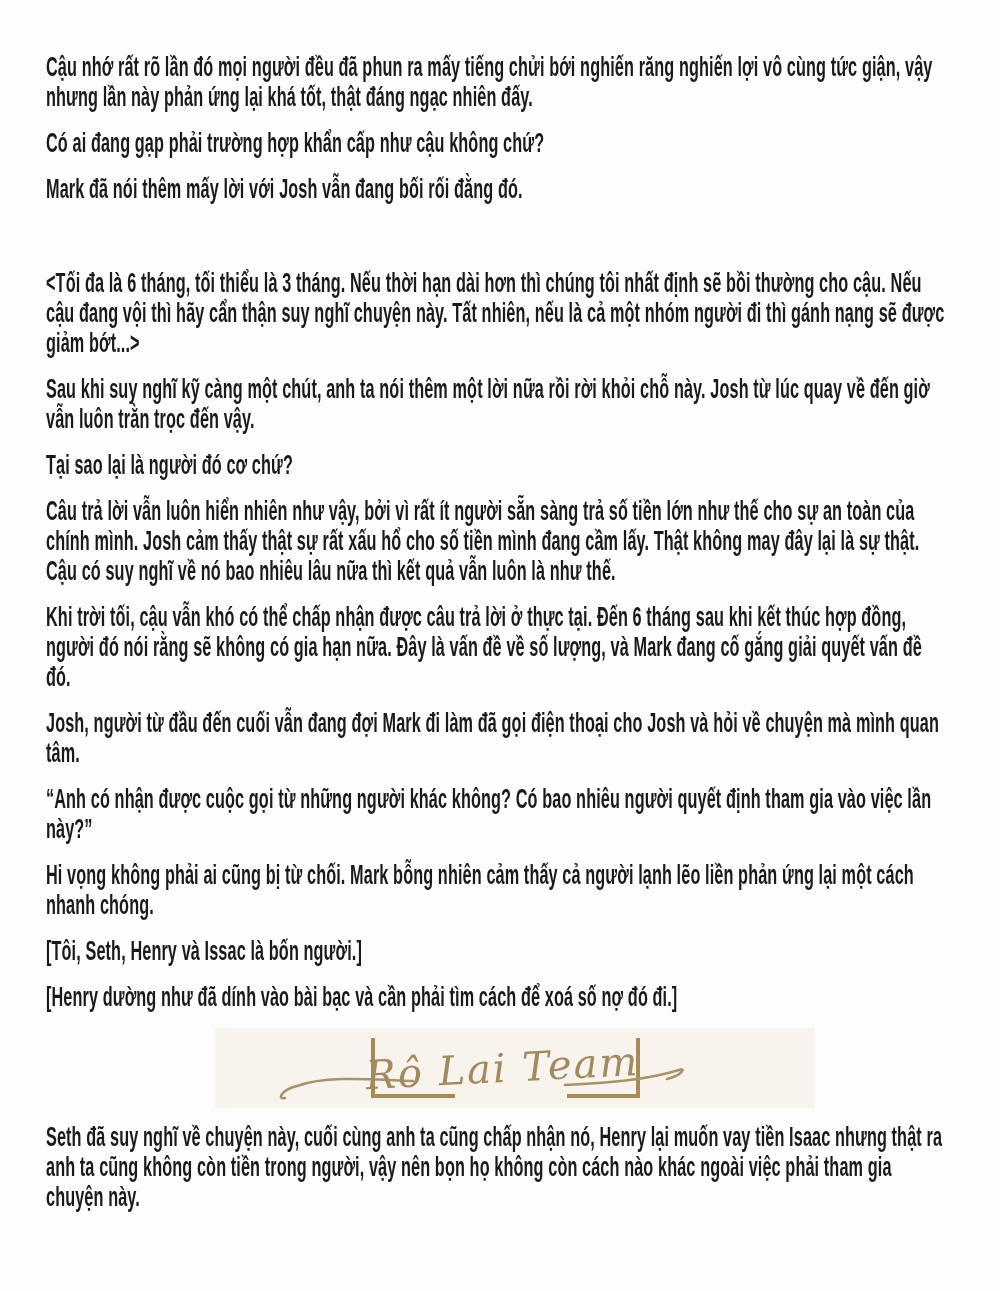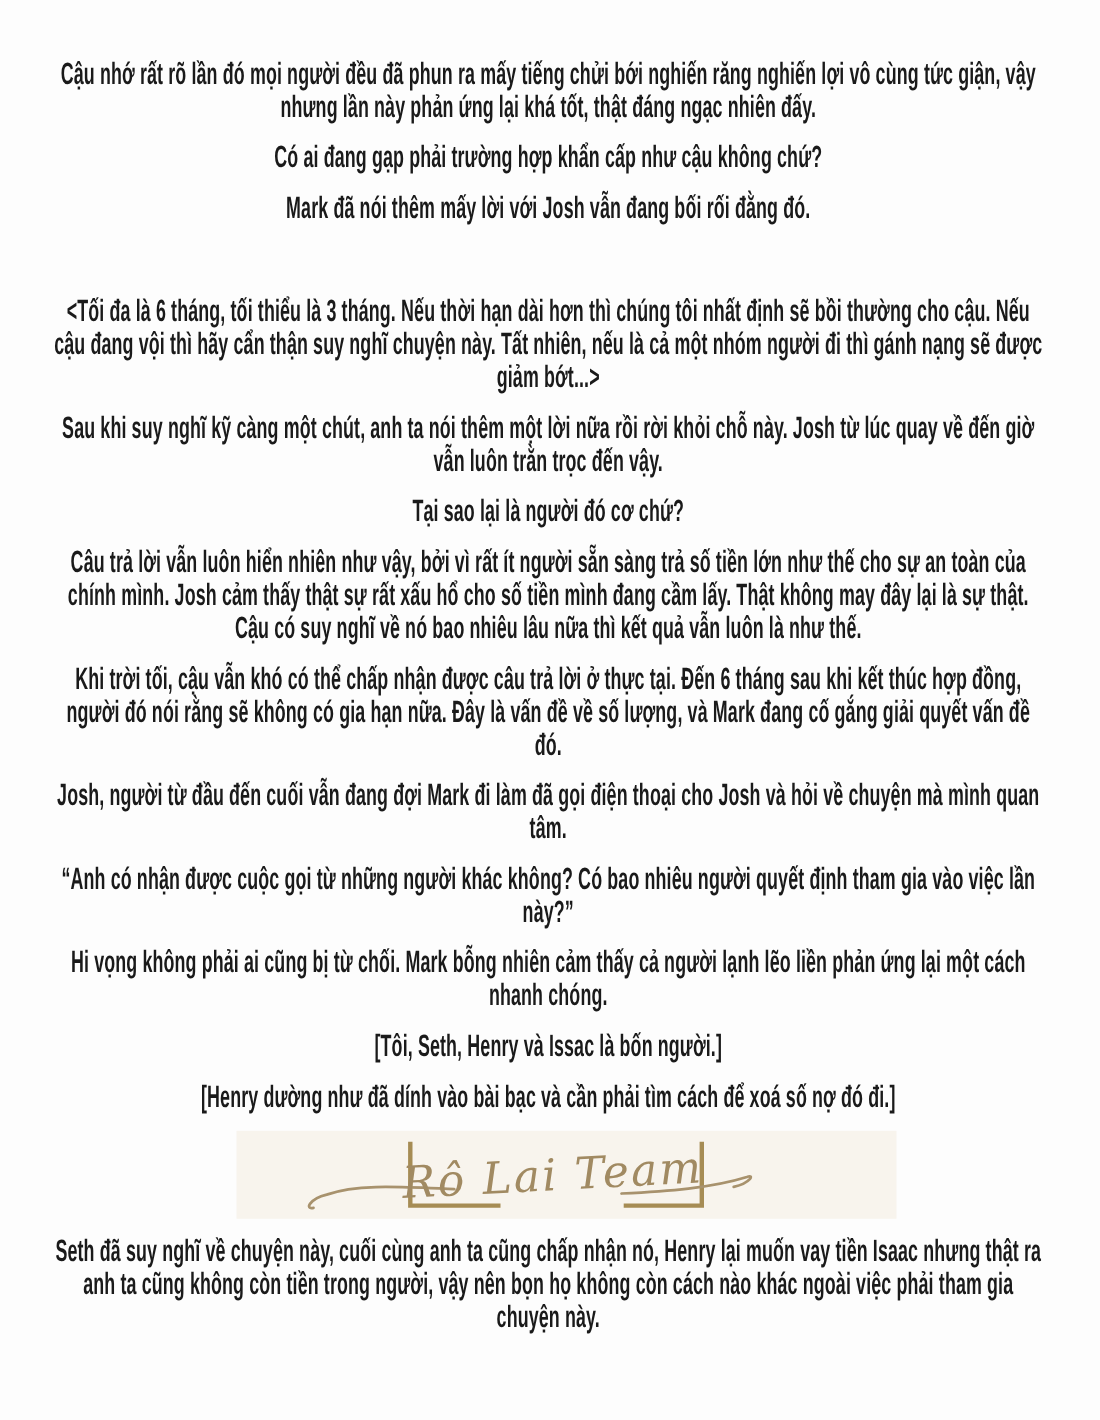--- a/index.html
+++ b/index.html
@@ -11,21 +11,20 @@
     height: 1291px;
     background: #fdfdfd;
     overflow: hidden;
     position: relative;
   }
   .page {
     box-sizing: border-box;
     width: 1000px;
     height: 932px;
     padding: 52px 0 0 46px;
-    text-align: center;
   }
   
   .para {
     font-family: "Liberation Sans", "DejaVu Sans", sans-serif;
     font-weight: 700;
     font-size: 28px;
     line-height: 30px;
     color: #1a1a1a;
     width: 1560px;
     transform: scaleX(0.58);

